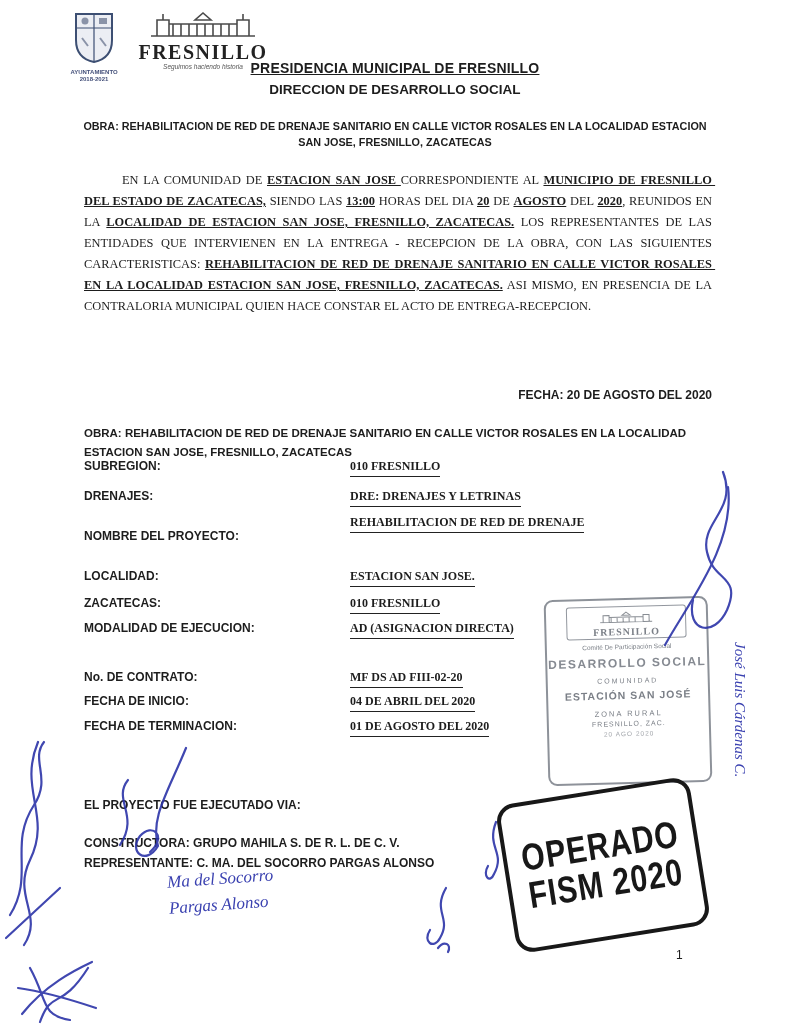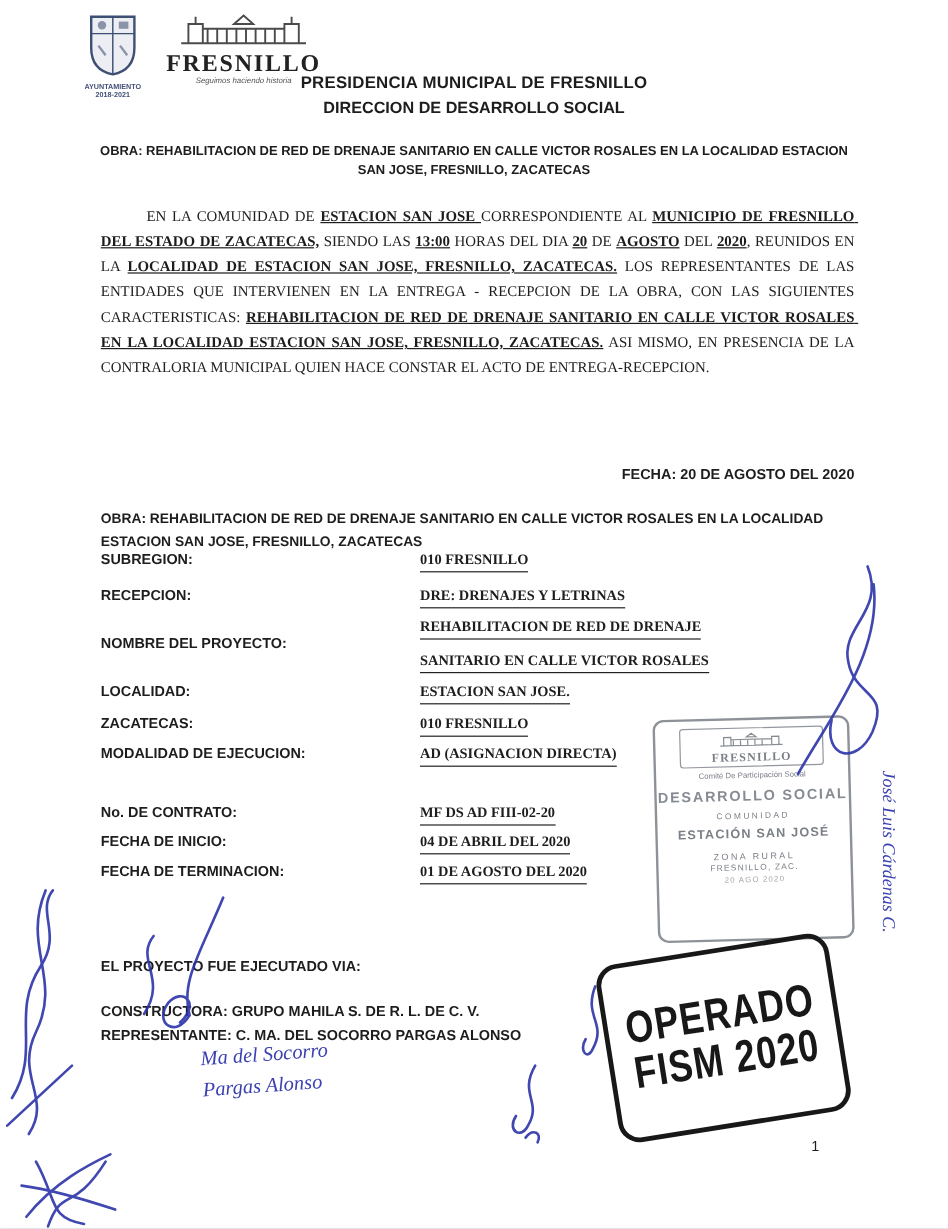--- a/index.html
+++ b/index.html
@@ -9,21 +9,21 @@
     font-family:"Liberation Sans","DejaVu Sans",sans-serif;
     color:#1d1d1d;box-shadow:0 0 8px rgba(0,0,0,.35);
   }
   .abs{position:absolute;}
   
   .crest{left:70px;top:10px;width:48px;text-align:center;}
   .crest-caption{font-size:6px;color:#44507a;font-weight:700;line-height:7px;margin-top:1px;}
   .flogo{left:138px;top:8px;width:130px;text-align:center;}
   .flogo-word{font-family:"Liberation Serif","DejaVu Serif",serif;font-size:20px;letter-spacing:1.5px;color:#222;font-weight:700;line-height:20px;}
   .flogo-tag{font-size:6.5px;color:#555;font-style:italic;margin-top:1px;}
-  .hdr1{left:0;top:60px;width:100%;text-align:center;font-size:14px;font-weight:700;letter-spacing:.2px;}
+  .hdr1{left:0;top:60px;width:100%;text-align:center;font-size:14px;font-weight:700;letter-spacing:.2px;text-decoration:underline;}
   .hdr2{left:0;top:82px;width:100%;text-align:center;font-size:13.5px;font-weight:700;}
   .obra-head{left:75px;top:118px;width:640px;text-align:center;font-weight:700;font-size:10.8px;line-height:16px;}
   
   .intro{left:84px;top:170px;width:628px;font-size:12.4px;line-height:21px;text-align:justify;text-indent:38px;}
   .intro span{white-space:pre-wrap;font-family:Liberation Serif, serif;}
   .acta{left:0;top:352px;width:100%;text-align:center;font-size:12.5px;font-weight:700;}
   .fecha{left:84px;top:388px;width:628px;text-align:right;font-size:12px;font-weight:700;}
   .obra-line{left:84px;top:424px;width:645px;font-size:11.5px;font-weight:700;line-height:19px;}
   
   .flabel{left:84px;font-weight:700;font-size:12px;}
@@ -92,26 +92,25 @@
   <div class="abs obra-head">OBRA: REHABILITACION DE RED DE DRENAJE SANITARIO EN CALLE VICTOR ROSALES EN LA LOCALIDAD ESTACION SAN JOSE, FRESNILLO,  ZACATECAS</div>
 
   <div class="abs intro"><span>EN LA COMUNIDAD DE </span><span style="font-weight: 700; text-decoration: underline;">ESTACION SAN JOSE </span><span>CORRESPONDIENTE AL </span><span style="font-weight: 700; text-decoration: underline;">MUNICIPIO DE FRESNILLO DEL ESTADO DE ZACATECAS,</span><span> SIENDO LAS </span><span style="font-weight: 700; text-decoration: underline;">13:00</span><span> HORAS DEL DIA </span><span style="font-weight: 700; text-decoration: underline;">20</span><span> DE </span><span style="font-weight: 700; text-decoration: underline;">AGOSTO</span><span> DEL </span><span style="font-weight: 700; text-decoration: underline;">2020</span><span>, REUNIDOS EN LA </span><span style="font-weight: 700; text-decoration: underline;">LOCALIDAD DE ESTACION SAN JOSE, FRESNILLO, ZACATECAS.</span><span> LOS REPRESENTANTES DE LAS ENTIDADES QUE INTERVIENEN EN LA ENTREGA - RECEPCION DE LA OBRA, CON LAS SIGUIENTES CARACTERISTICAS: </span><span style="font-weight: 700; text-decoration: underline;">REHABILITACION DE RED DE DRENAJE SANITARIO EN CALLE VICTOR ROSALES EN LA LOCALIDAD ESTACION SAN JOSE, FRESNILLO, ZACATECAS.</span><span> ASI MISMO, EN PRESENCIA DE LA CONTRALORIA MUNICIPAL QUIEN HACE CONSTAR EL ACTO DE ENTREGA-RECEPCION.</span></div>
 
   <div class="abs fecha">FECHA: 20 DE AGOSTO DEL 2020</div>
   <div class="abs obra-line">OBRA: REHABILITACION DE RED DE DRENAJE SANITARIO EN CALLE VICTOR ROSALES EN LA LOCALIDAD ESTACION SAN JOSE, FRESNILLO, ZACATECAS</div>
 
   <div class="abs flabel" style="top:459px">SUBREGION:</div>
   <div class="abs fvalue" style="top:459px">010 FRESNILLO</div>
 
-  <div class="abs flabel" style="top:489px">RECEPCION:</div>
+  <div class="abs flabel" style="top:489px">DRENAJES:</div>
   <div class="abs fvalue" style="top:489px">DRE: DRENAJES Y LETRINAS</div>
 
   <div class="abs fvalue" style="top:515px">REHABILITACION DE RED DE DRENAJE</div>
   <div class="abs flabel" style="top:529px">NOMBRE DEL PROYECTO:</div>
-  <div class="abs fvalue" style="top:543px">SANITARIO EN CALLE VICTOR ROSALES</div>
 
   <div class="abs flabel" style="top:569px">LOCALIDAD:</div>
   <div class="abs fvalue" style="top:569px">ESTACION SAN JOSE.</div>
 
   <div class="abs flabel" style="top:596px">ZACATECAS:</div>
   <div class="abs fvalue" style="top:596px">010 FRESNILLO</div>
 
   <div class="abs flabel" style="top:621px">MODALIDAD DE EJECUCION:</div>
   <div class="abs fvalue" style="top:621px">AD (ASIGNACION DIRECTA)</div>
 

